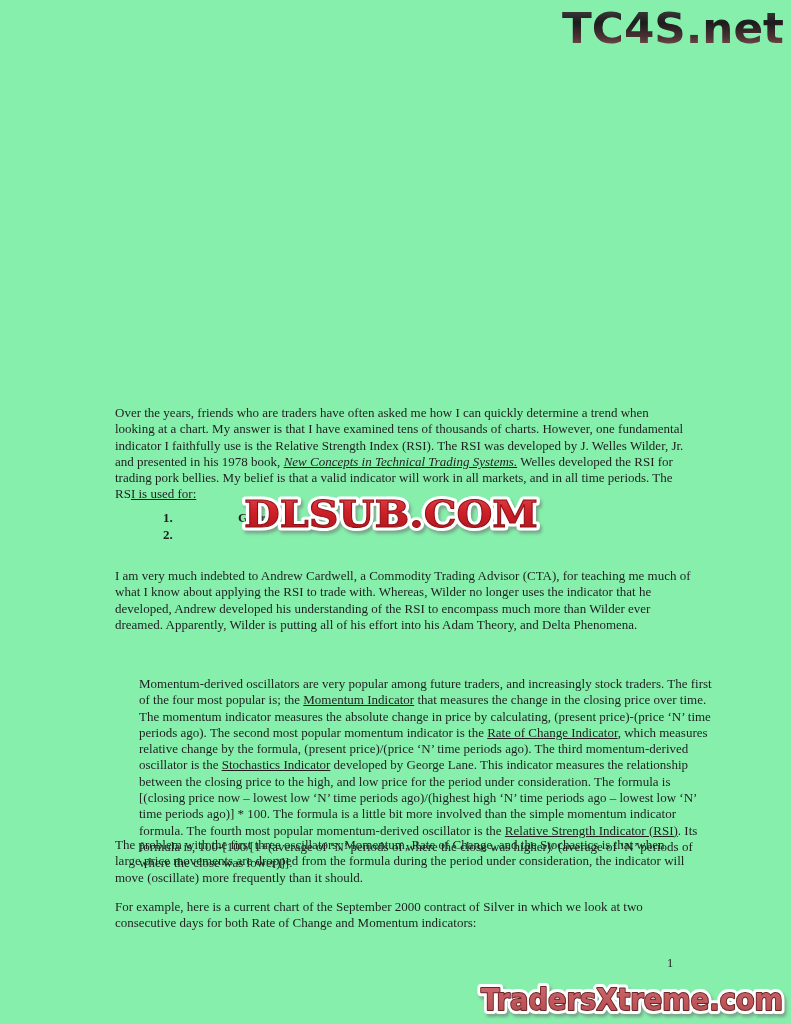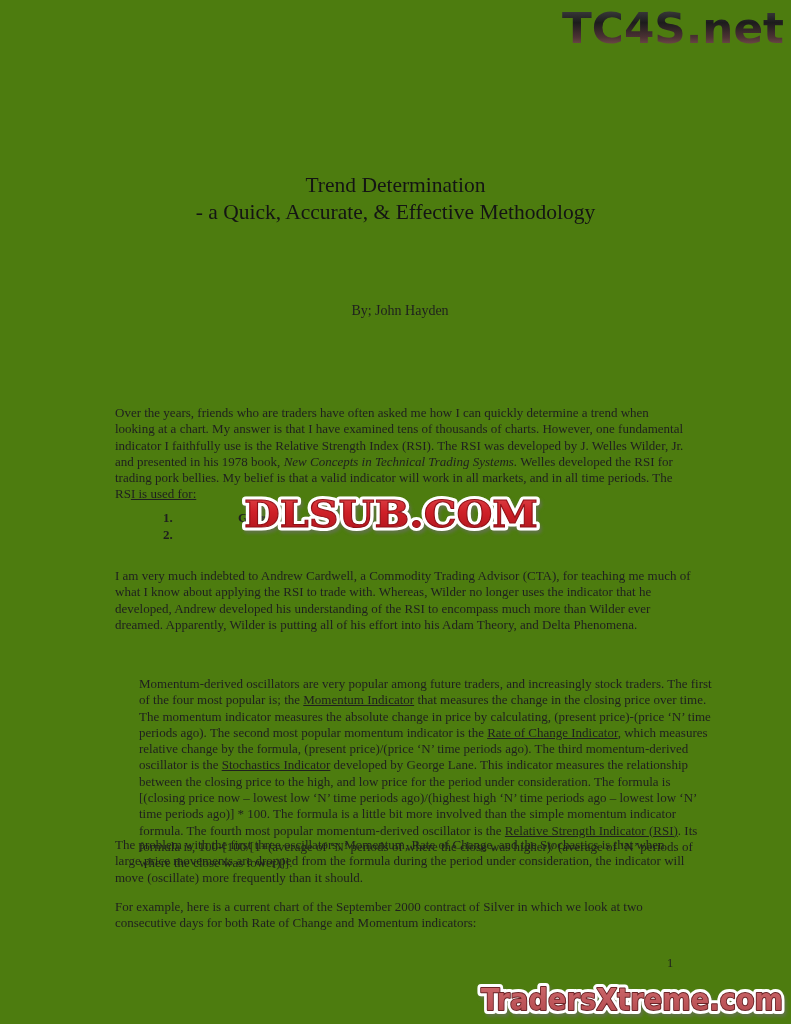--- a/index.html
+++ b/index.html
@@ -1,20 +1,20 @@
 <!DOCTYPE html>
 <html><head>
 <meta charset="utf-8">
 <style>
   html,body { margin:0; padding:0; background:#888; }
   .page {
     position:relative;
     width:791px; height:1024px;
     margin:0 auto;
-    background:#4d7c0f;
+    background:#86efac;
     font-family:"Liberation Serif", serif;
     color:#1f1f1f;
     overflow:hidden;
   }
   .abs { position:absolute; }
 
   .logo-svg { left:558px; top:2px; width:230px; height:50px; }
 
   .doc-title {
     left:0; top:172px; width:791px;
@@ -52,45 +52,40 @@
 
   .dlsub-svg {
     left:237px; top:490px; width:308px; height:48px;
     filter: drop-shadow(2px 3px 1.5px rgba(110,110,110,0.55));
   }
   .tx-svg {
     left:473px; top:978px; width:319px; height:42px;
     filter: drop-shadow(2px 3px 1.5px rgba(110,110,110,0.55));
   }
   u { }
-  i { font-style:italic; }
+  i { font-style:italic;text-decoration:underline; }
 </style>
 </head>
 <body>
 
 <div class="page">
 
   <svg class="abs logo-svg" viewBox="0 0 230 50" aria-hidden="true">
     <defs>
       <linearGradient id="tcg" x1="0" y1="0" x2="0" y2="1">
         <stop offset="0" stop-color="#4a4a4a"></stop>
         <stop offset="0.38" stop-color="#1c1c1c"></stop>
         <stop offset="0.68" stop-color="#4c3234"></stop>
         <stop offset="1" stop-color="#96625c"></stop>
       </linearGradient>
     </defs>
     <text x="115" y="41" text-anchor="middle" font-family="DejaVu Sans, sans-serif" font-weight="bold" font-size="42" textLength="222" lengthAdjust="spacingAndGlyphs" fill="url(#tcg)">TC4S.net</text>
   </svg>
 
-  <div class="abs doc-title">
-    <div>Trend Determination</div>
-    <div>- a Quick, Accurate, &amp; Effective Methodology</div>
-  </div>
 
-  <div class="abs byline">By; John Hayden</div>
 
   <p class="abs body-par p1"><span>Over the years, friends who are traders have often asked me how I can quickly determine a trend when looking at a chart. My answer is that I have examined tens of thousands of charts. However, one fundamental indicator I faithfully use is the Relative Strength Index (RSI). The RSI was developed by J. Welles Wilder, Jr. and presented in his 1978 book, </span><i>New Concepts in Technical Trading Systems.</i><span> Welles developed the RSI for trading pork bellies. My belief is that a valid indicator will work in all markets, and in all time periods.  The RS</span><u>I is used for:</u></p>
 
   <div class="abs list-block">
     <div class="list-row">
       <span class="list-num">1.</span>
       <span>
         <span class="list-label">George A</span><span class="list-note"></span>
       </span>
     </div>

